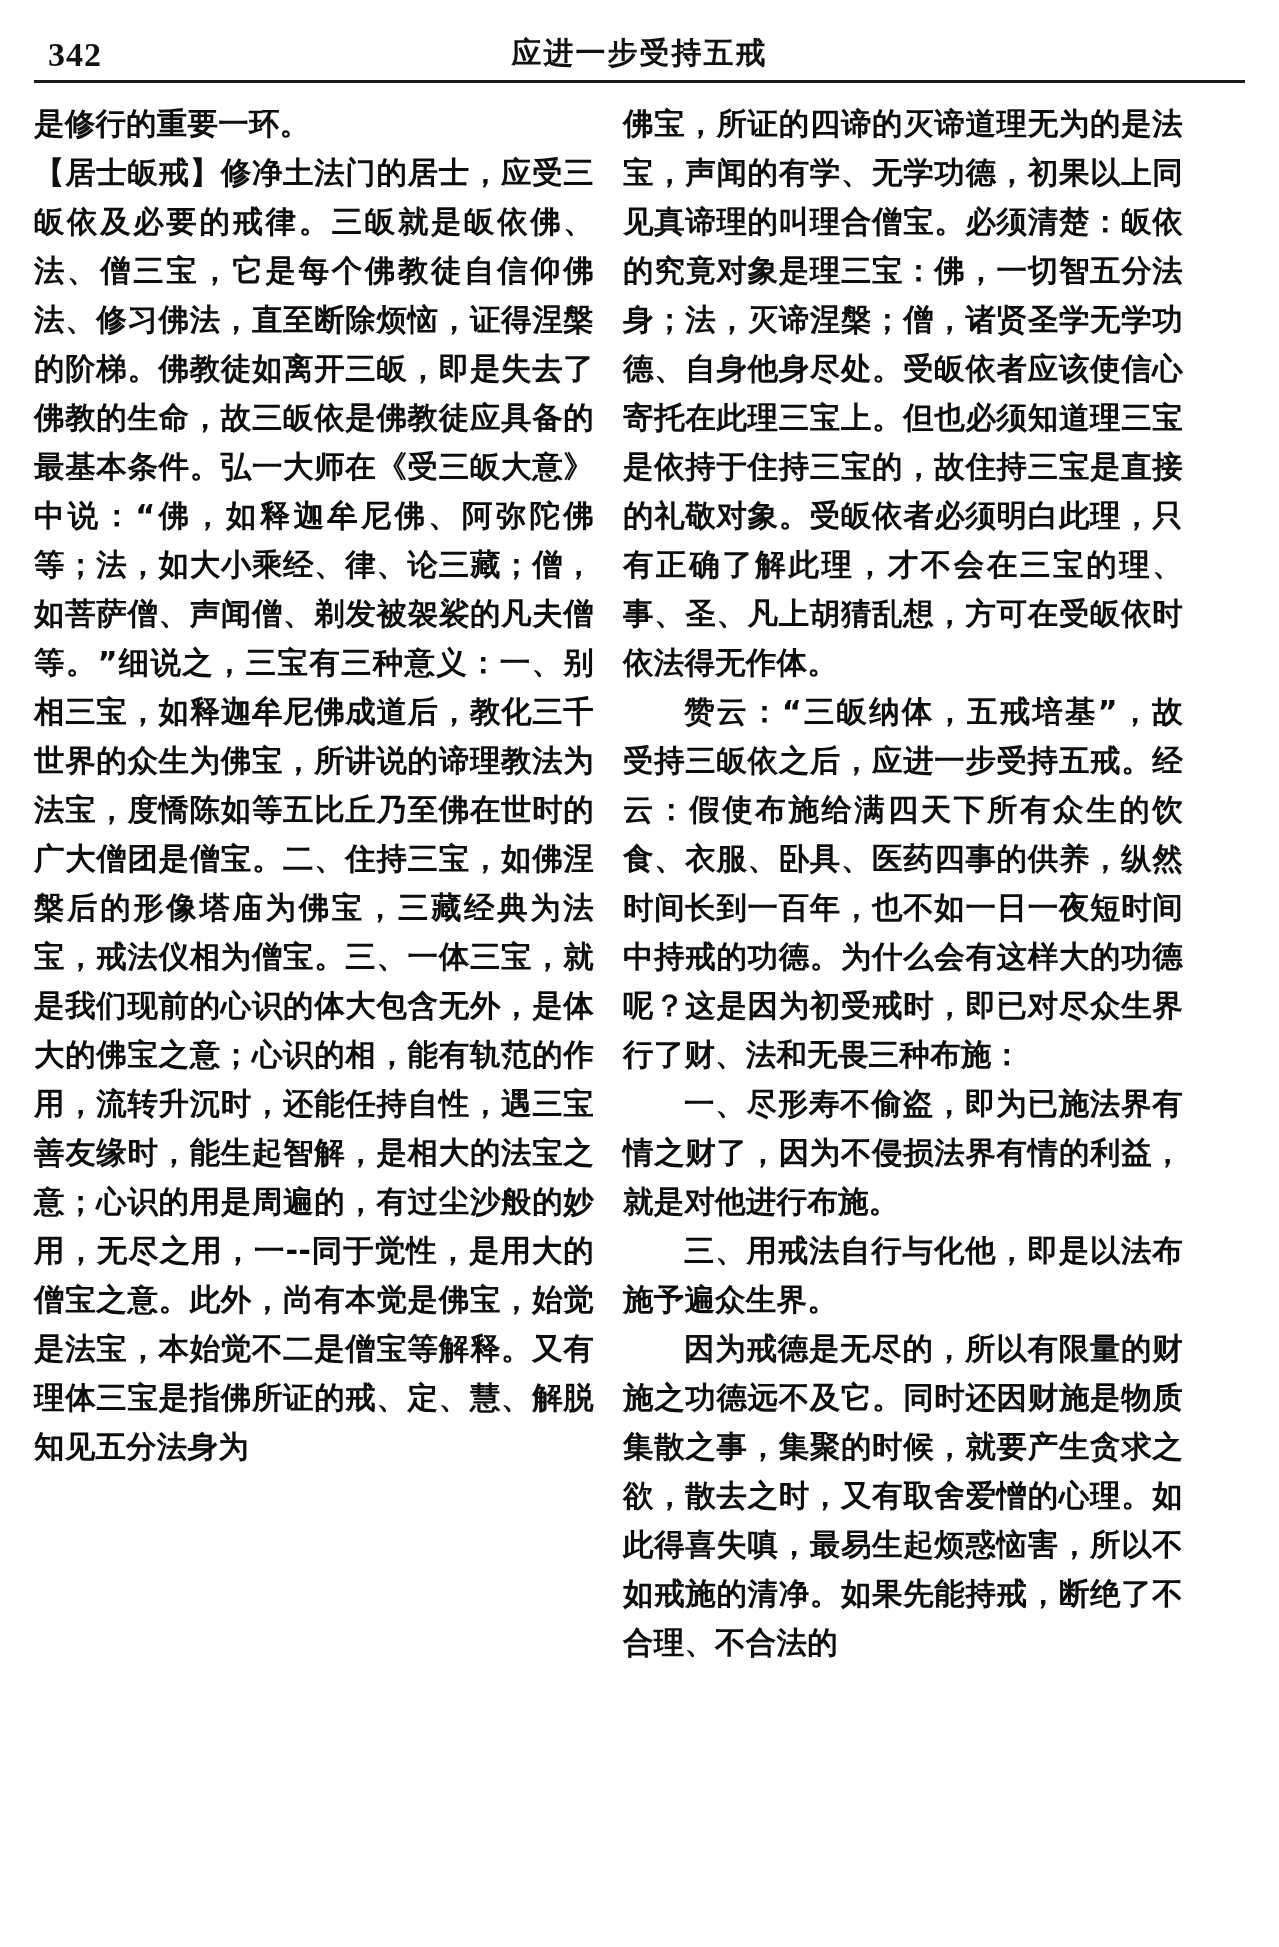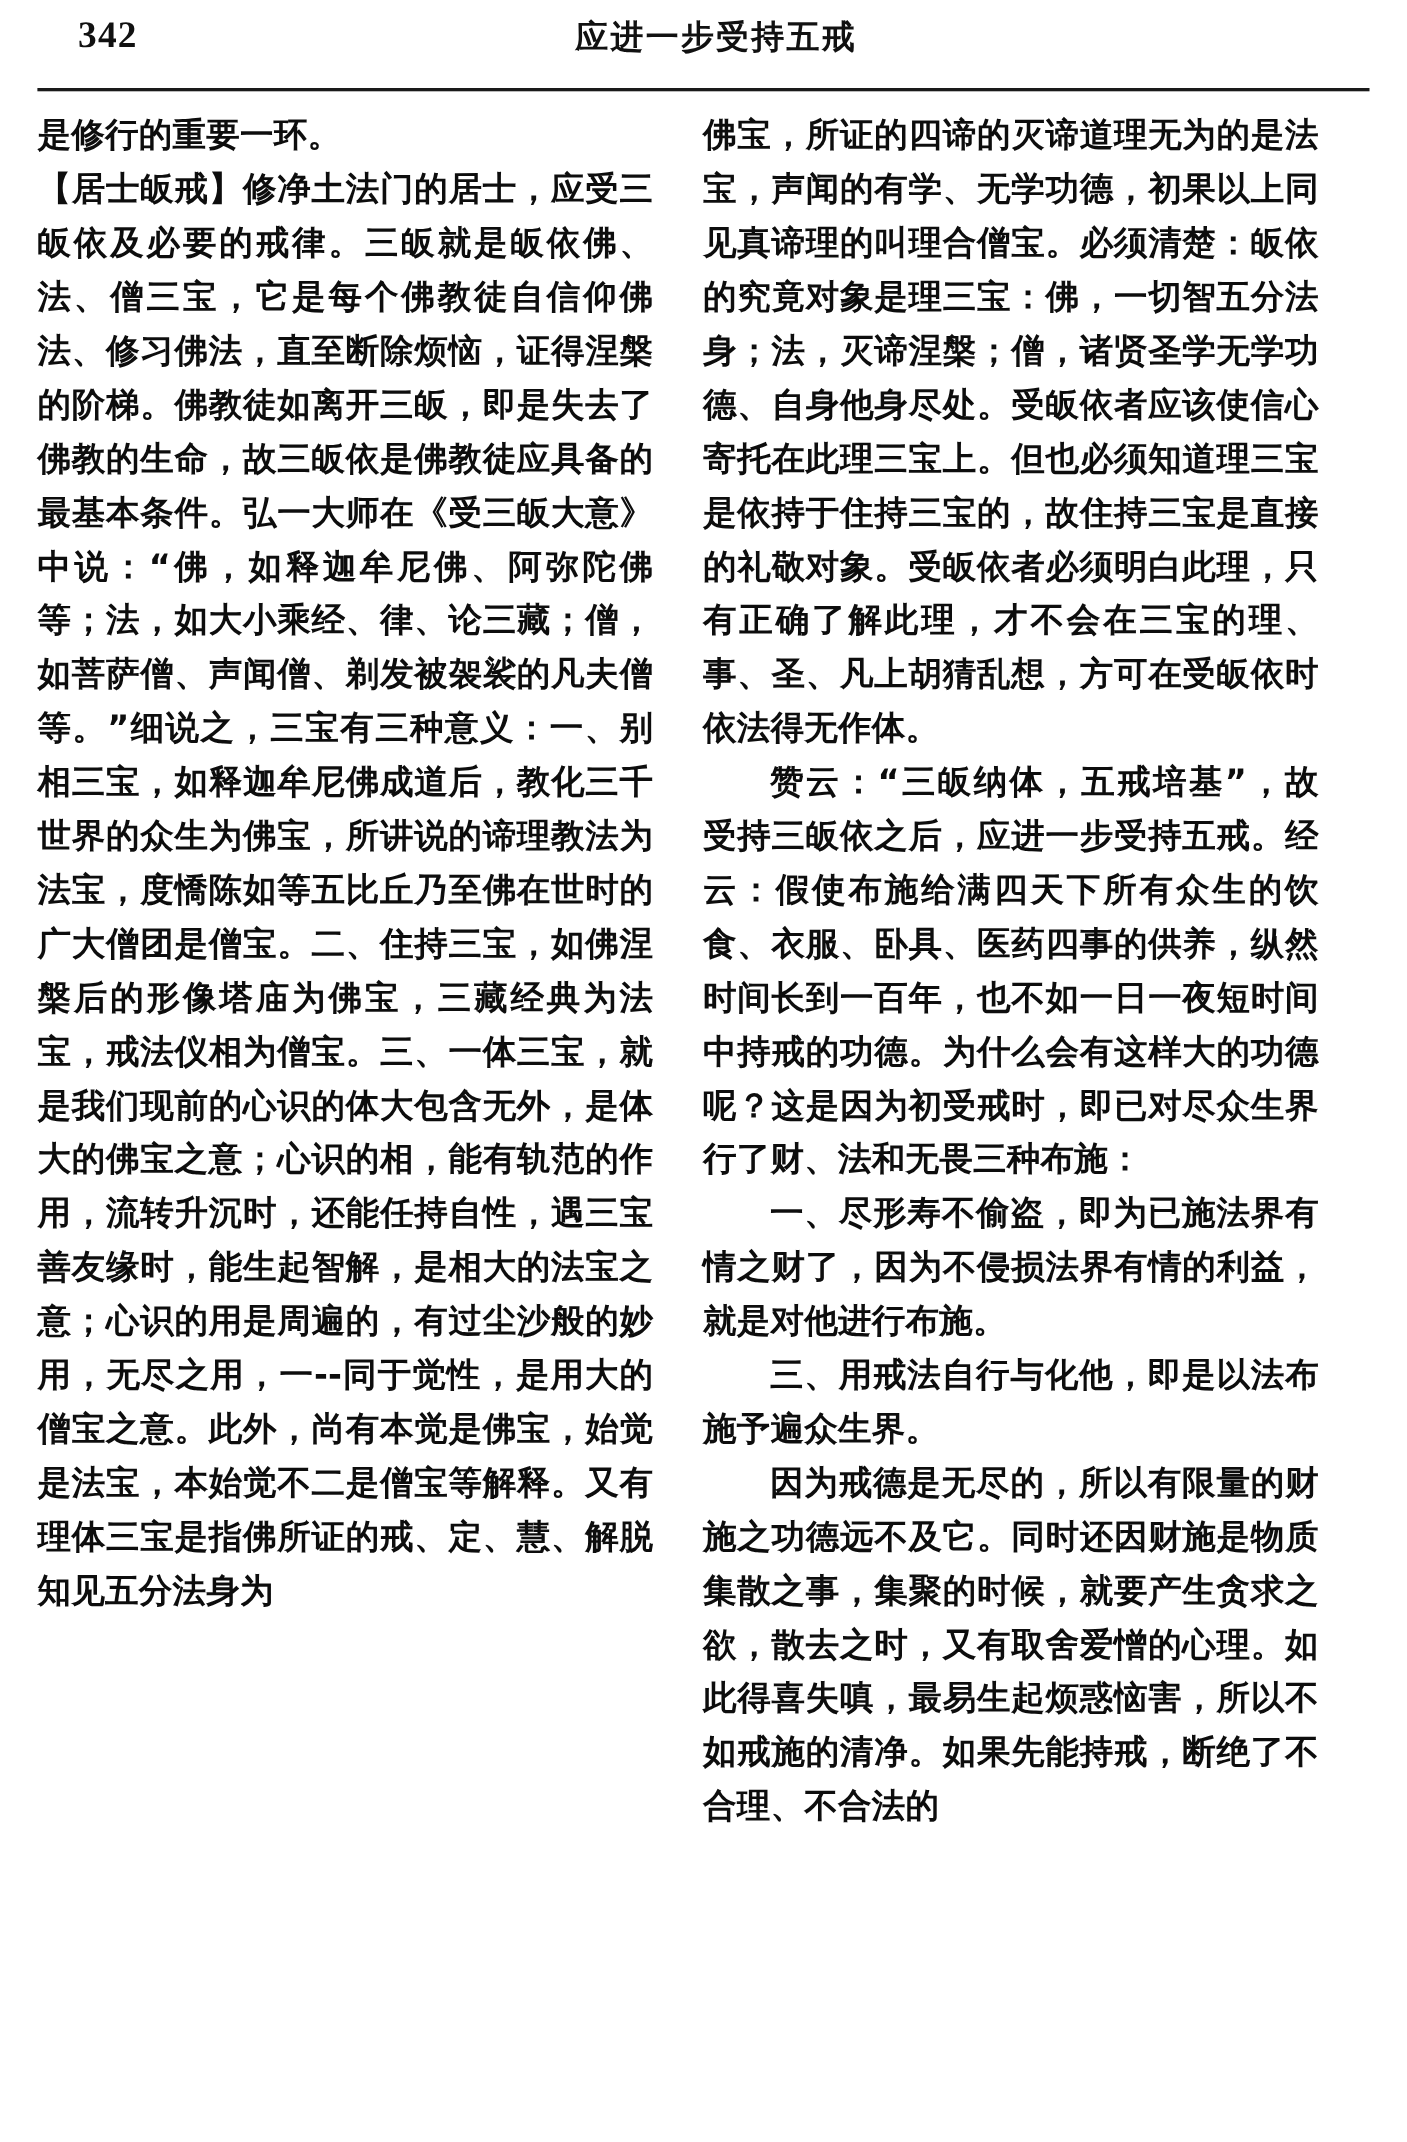--- a/index.html
+++ b/index.html
@@ -18,23 +18,23 @@
   .page {
     position: relative;
     width: 1279px;
     height: 1947px;
     padding: 0;
     box-sizing: border-box;
   }
   .header {
     position: relative;
     height: 60px;
-    margin: 14px 48px 0 71px;
+    margin: 14px 48px 0 48px;
     display: flex;
-    align-items: flex-start;
+    align-items: flex-end;
   }
   .page-number {
     font-size: 34px;
     font-weight: bold;
     letter-spacing: 1px;
     color: #111;
     font-family: "Liberation Serif", serif;
   }
   .header-title {
     position: absolute;
@@ -54,21 +54,21 @@
   .columns {
     display: flex;
     margin: 16px 34px 0 34px;
     gap: 25px;
   }
   .col {
     width: 562px;
     box-sizing: border-box;
   }
   .col-left { padding-right: 2px; }
-  .col-right { padding-left: 2px; margin-left: 16px; }
+  .col-right { padding-left: 2px; }
 
   p.para {
     margin: 0;
     font-size: 30.5px;
     line-height: 49px;
     text-align: justify;
     text-justify: inter-character;
     letter-spacing: 0.2px;
     font-weight: bold;
     font-family: "DejaVu Sans", "Liberation Sans", sans-serif;

